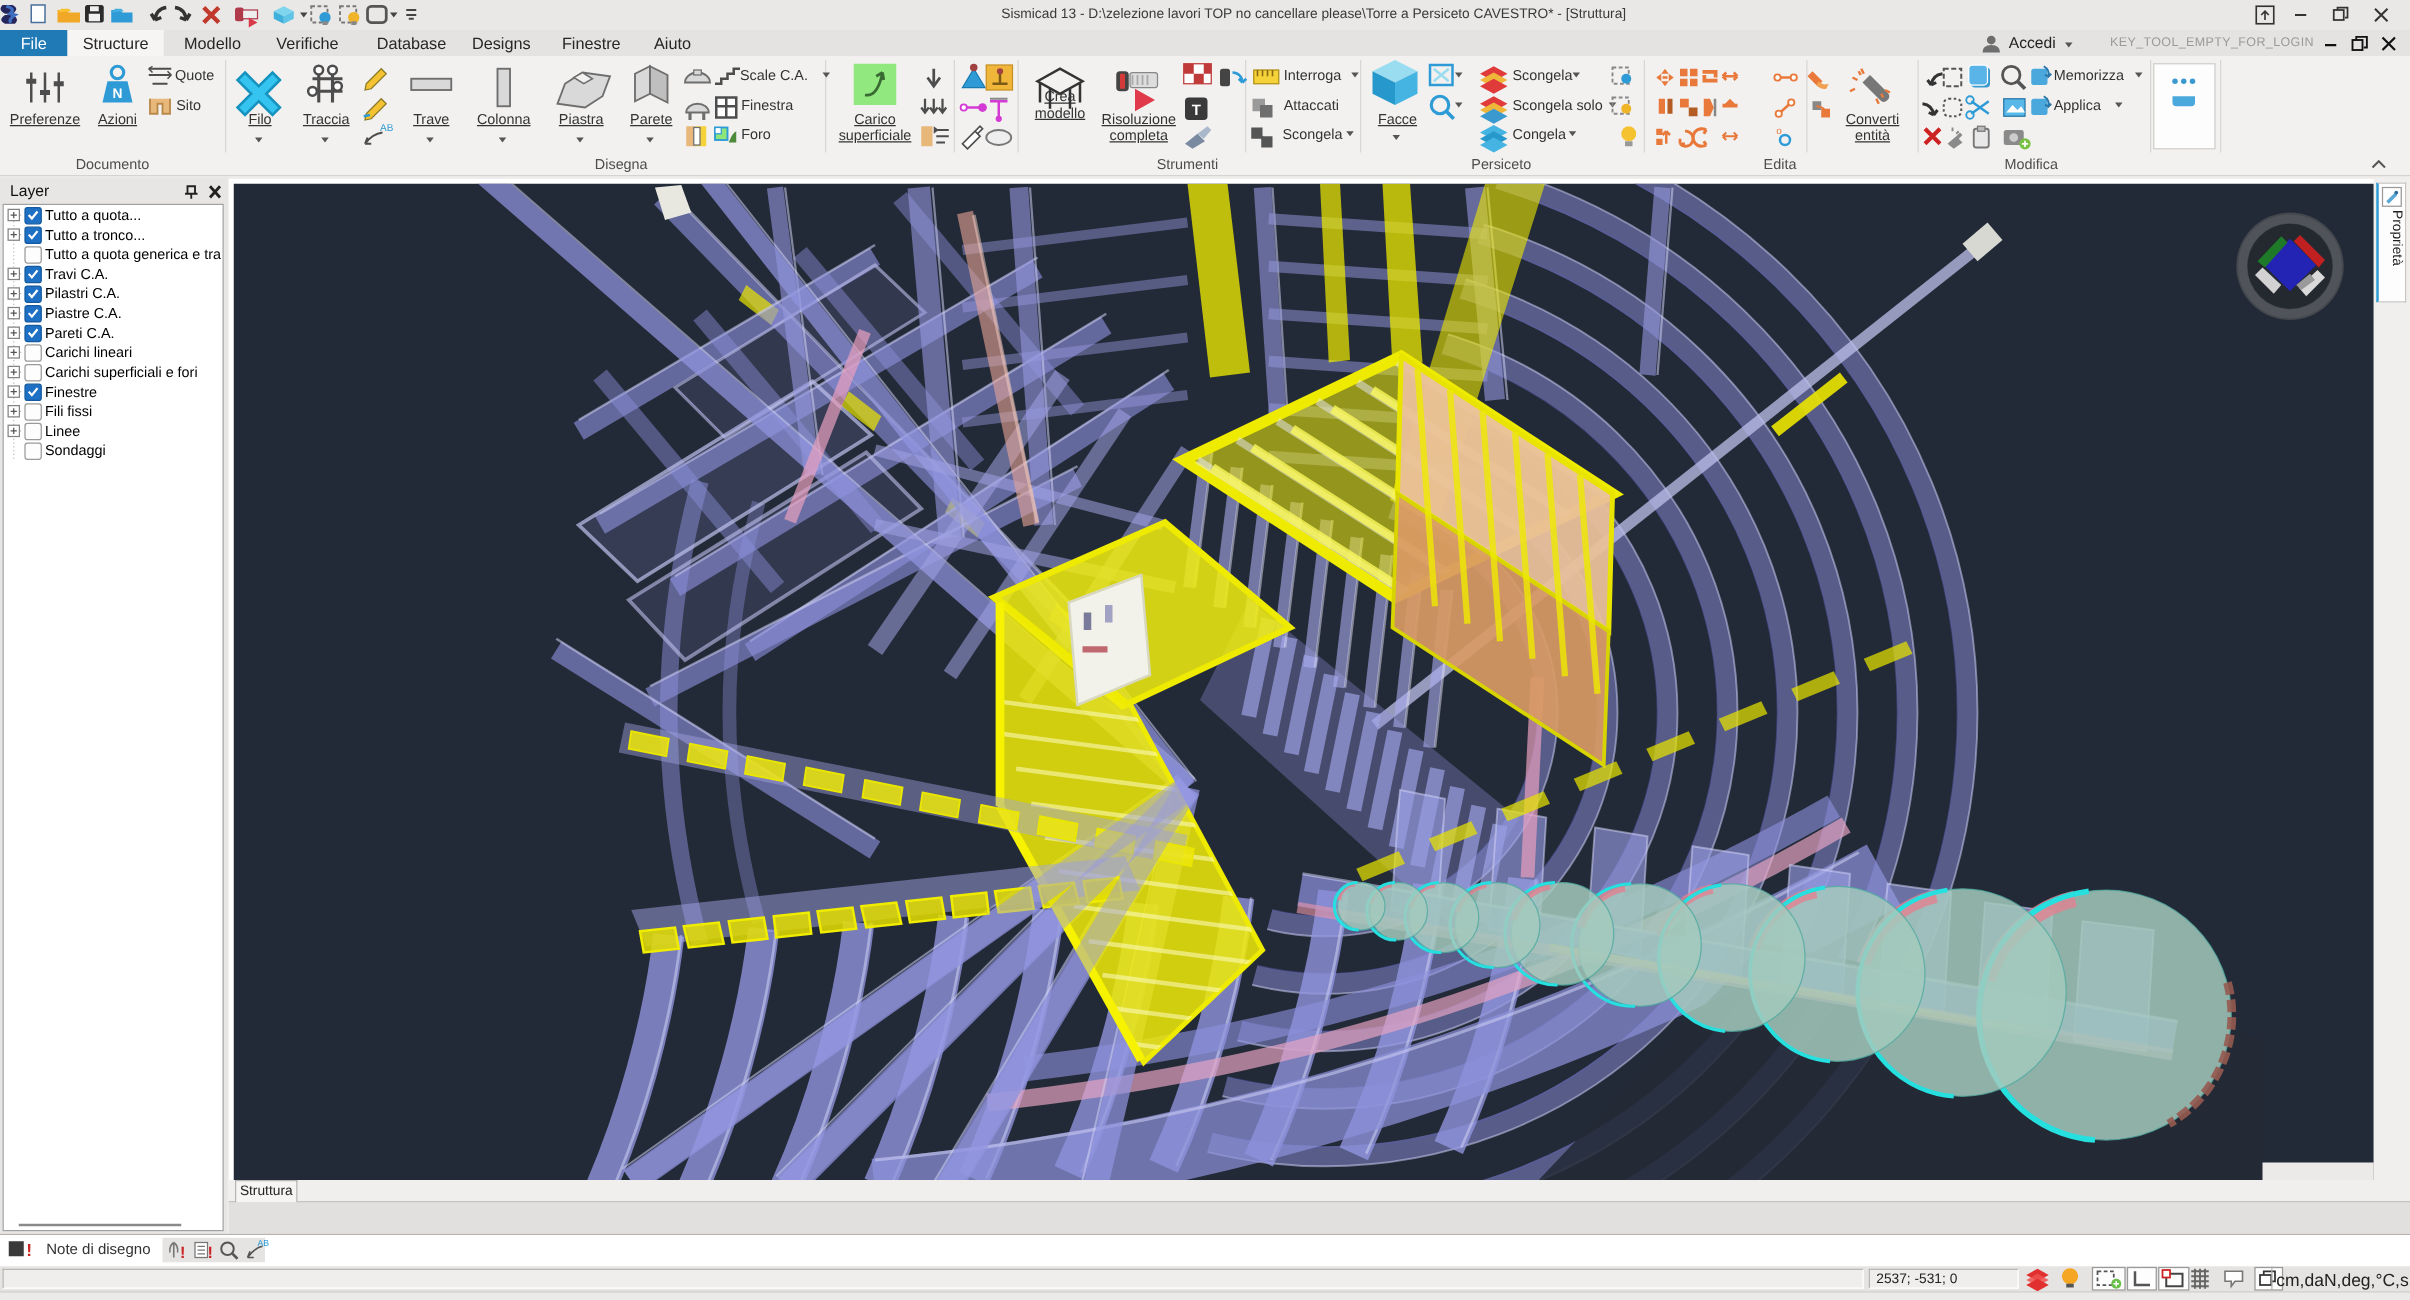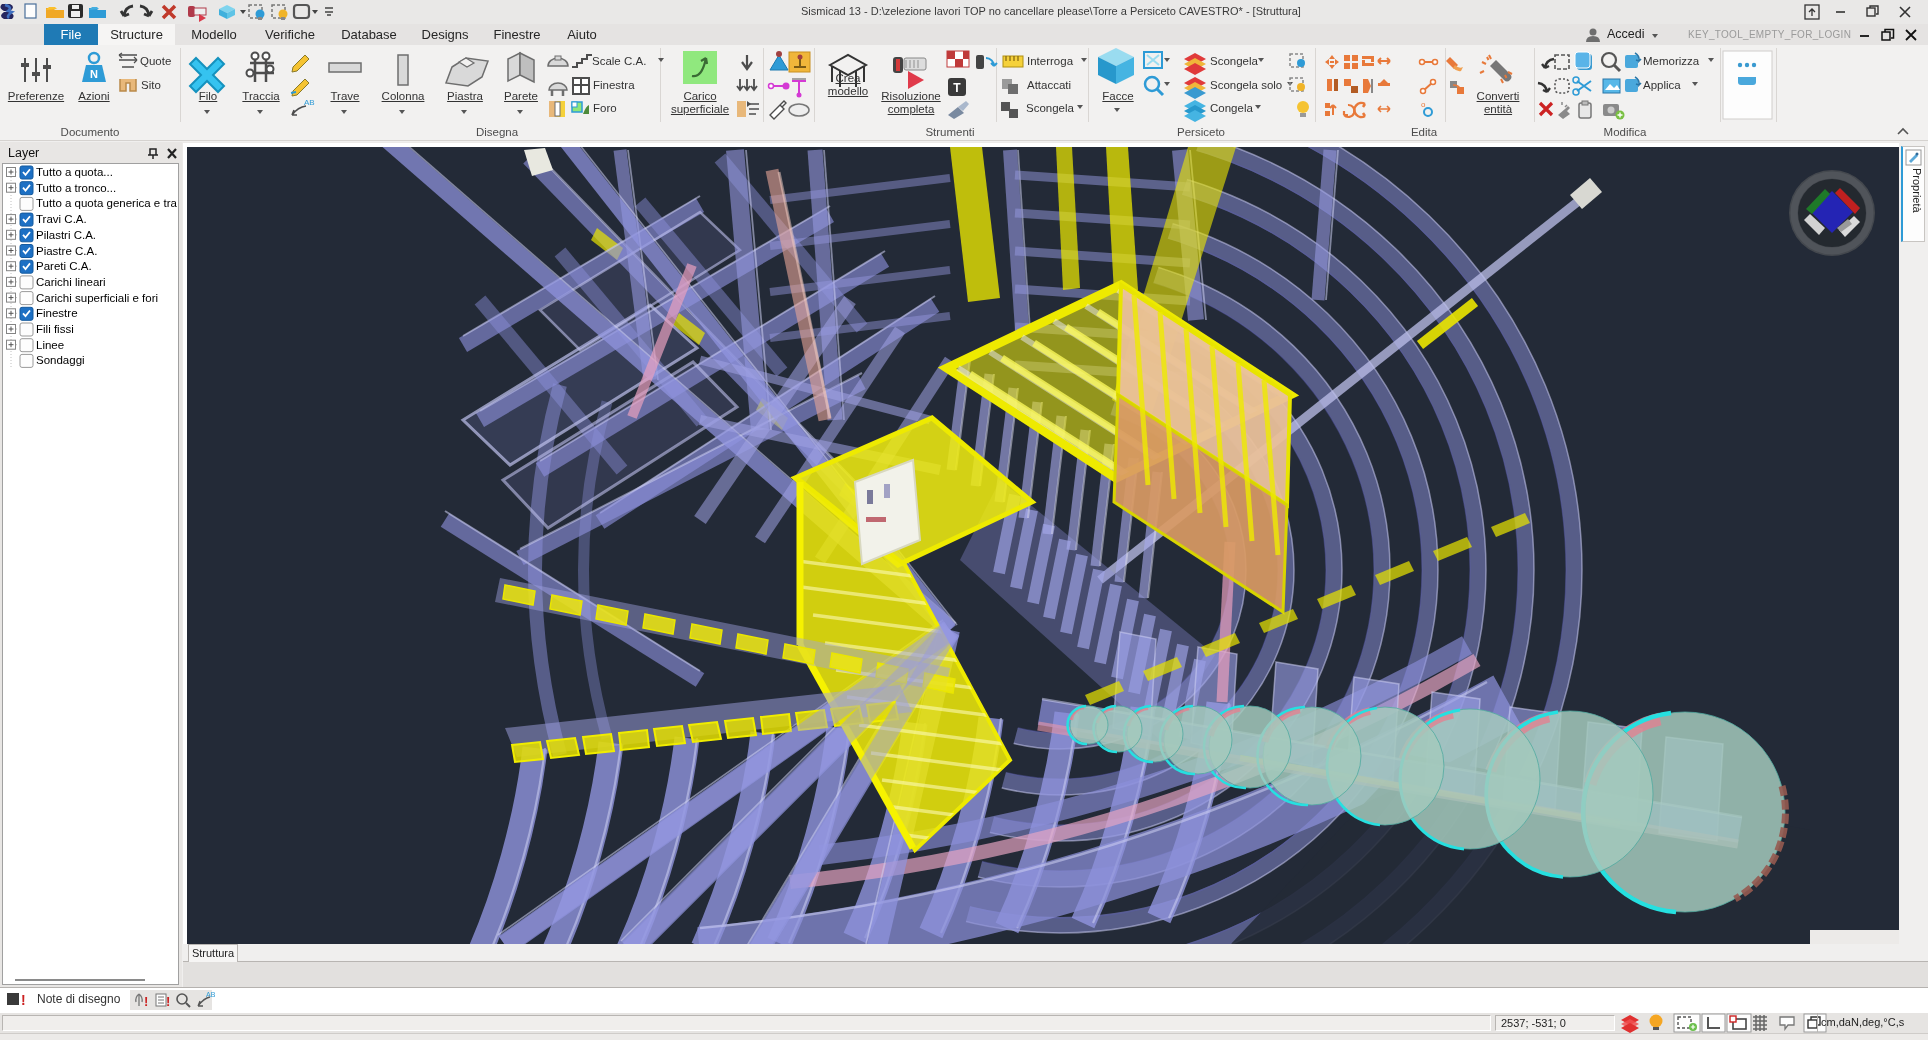--- a/index.html
+++ b/index.html
@@ -13,21 +13,21 @@
 #lphead { position:absolute; left:0; top:143px; width:180px; height:20px; background:#e8e6e4; }
 #lptree { position:absolute; left:2px; top:163px; width:177px; height:822px; background:#ffffff; border:1px solid #a0a0a0; }
 #viewport { position:absolute; left:187px; top:147px; width:1712px; height:797px; background:#232a37; }
 #vpborder { position:absolute; left:183px; top:143px; width:1720px; height:805px; background:#ffffff; }
 #rightstrip { position:absolute; left:1899px; top:142px; width:29px; height:802px; background:#f0efee; }
 #tabbar2 { position:absolute; left:183px; top:944px; width:1745px; height:18px; background:#f0efee; }
 #graystrip { position:absolute; left:183px; top:962px; width:1745px; height:25px; background:#e2e0de; }
 #noterow { position:absolute; left:0; top:987px; width:1928px; height:25px; background:#ffffff; border-top:1px solid #b5b2af; }
 #statusbar { position:absolute; left:0; top:1012px; width:1928px; height:21px; background:#e6e4e2; border-top:1px solid #ffffff; }
 #bottomstrip { position:absolute; left:0; top:1033px; width:1928px; height:7px; background:#eceae8; border-top:1px solid #cfccc9; }
-.tab { position:absolute; top:0; height:21px; line-height:21px; font-size:13px; color:#262626; text-align:center;margin-left:44px; }
+.tab { position:absolute; top:0; height:21px; line-height:21px; font-size:13px; color:#262626; text-align:center; }
 .grouplabel { position:absolute; top:124px; height:16px; line-height:16px; font-size:11.5px; color:#4d4d4d; text-align:center; }
 .gsep { position:absolute; top:48px; height:74px; width:1px; background:#d9d6d3; }
 .biglabel { position:absolute; font-size:11.5px; color:#333; text-align:center; line-height:13px;text-decoration:underline; }
 .smalltext { position:absolute; font-size:11.5px; color:#333; white-space:nowrap; }
 .drop { position:absolute; width:0; height:0; border-left:3.5px solid transparent; border-right:3.5px solid transparent; border-top:4px solid #555; }
 </style>
 </head>
 <body>
 <div id="titlebar">
 <svg class="abs" style="left:0;top:0" width="345" height="24" viewBox="0 0 345 24">
@@ -69,21 +69,21 @@
 <rect x="63" y="4" width="8" height="8" fill="none" stroke="#333" stroke-width="1.4"></rect>
       <path d="M66 4 v-2 h8 v8 h-2" fill="none" stroke="#333" stroke-width="1.4"></path>
 <path d="M96 3 l10 10 m0 -10 l-10 10" stroke="#333" stroke-width="1.6"></path>
 </svg>
 </div>
 <div id="tabrow">
 <div class="tab" style="left:0;width:54px;background:#1f7ab5;color:#fff;">File</div>
 <div class="tab" style="left:54px;width:77px;background:#f6f5f4;">Structure</div>
 <div class="tab" style="left:140px;width:60px;">Modello</div>
 <div class="tab" style="left:215px;width:62px;">Verifiche</div>
-<div class="tab" style="left:293px;width:64px;">Database</div>
+<div class="tab" style="left:293px;width:64px;text-align:right;">Database</div>
 <div class="tab" style="left:371px;width:60px;">Designs</div>
 <div class="tab" style="left:443px;width:60px;">Finestre</div>
 <div class="tab" style="left:515px;width:46px;">Aiuto</div>
 <svg class="abs" style="left:1584px;top:2px" width="18" height="18" viewBox="0 0 18 18">
       <circle cx="9" cy="6" r="3.5" fill="#6e6e6e"></circle>
       <path d="M2 16 q0 -6 7 -6 q7 0 7 6 z" fill="#6e6e6e"></path>
     </svg>
 <div class="smalltext" style="left:1607px;top:3px;font-size:12.5px;color:#222">Accedi</div>
 <div class="drop" style="left:1652px;top:10px;"></div>
 <div class="smalltext" style="left:1688px;top:5px;font-size:10px;color:#9a9a9a;letter-spacing:0.3px">KEY_TOOL_EMPTY_FOR_LOGIN</div>
@@ -803,14 +803,14 @@
 <rect x="109" y="1" width="24" height="18" fill="#fdfdfd" stroke="#9a9a9a"></rect>
     <rect x="115" y="6" width="13" height="10" fill="none" stroke="#444" stroke-width="1.6"></rect>
     <rect x="112" y="3" width="6" height="6" fill="#fff" stroke="#cc2222" stroke-width="1.4"></rect>
 <path d="M135 4 h14 M135 8 h14 M135 12 h14 M135 16 h14 M138 2 v16 M142 2 v16 M146 2 v16" stroke="#666" stroke-width="1.5"></path>
 <path d="M162 4 h14 v8 h-6 l-3 4 v-4 h-5 z" fill="#fdfdfd" stroke="#777" stroke-width="1.3"></path>
 <rect x="186" y="1" width="22" height="18" fill="#fdfdfd" stroke="#9a9a9a"></rect>
     <rect x="190" y="7" width="9" height="8" fill="#fdfdfd" stroke="#333" stroke-width="1.4"></rect>
     <path d="M193 7 v-3 h9 v8 h-3" fill="none" stroke="#333" stroke-width="1.4"></path>
 </svg>
 <div class="abs" style="left:1817px;top:1013px;width:111px;height:19px;border-left:1px solid #b8b5b2"></div>
-<div class="smalltext" style="left:1821px;top:1016px;font-size:11px;color:#222">cm,daN,deg,°C,s</div>
+<div class="smalltext" style="left:1821px;top:1016px;font-size:14px;color:#222">cm,daN,deg,°C,s</div>
 <div id="bottomstrip"></div>
 
 </body></html>

